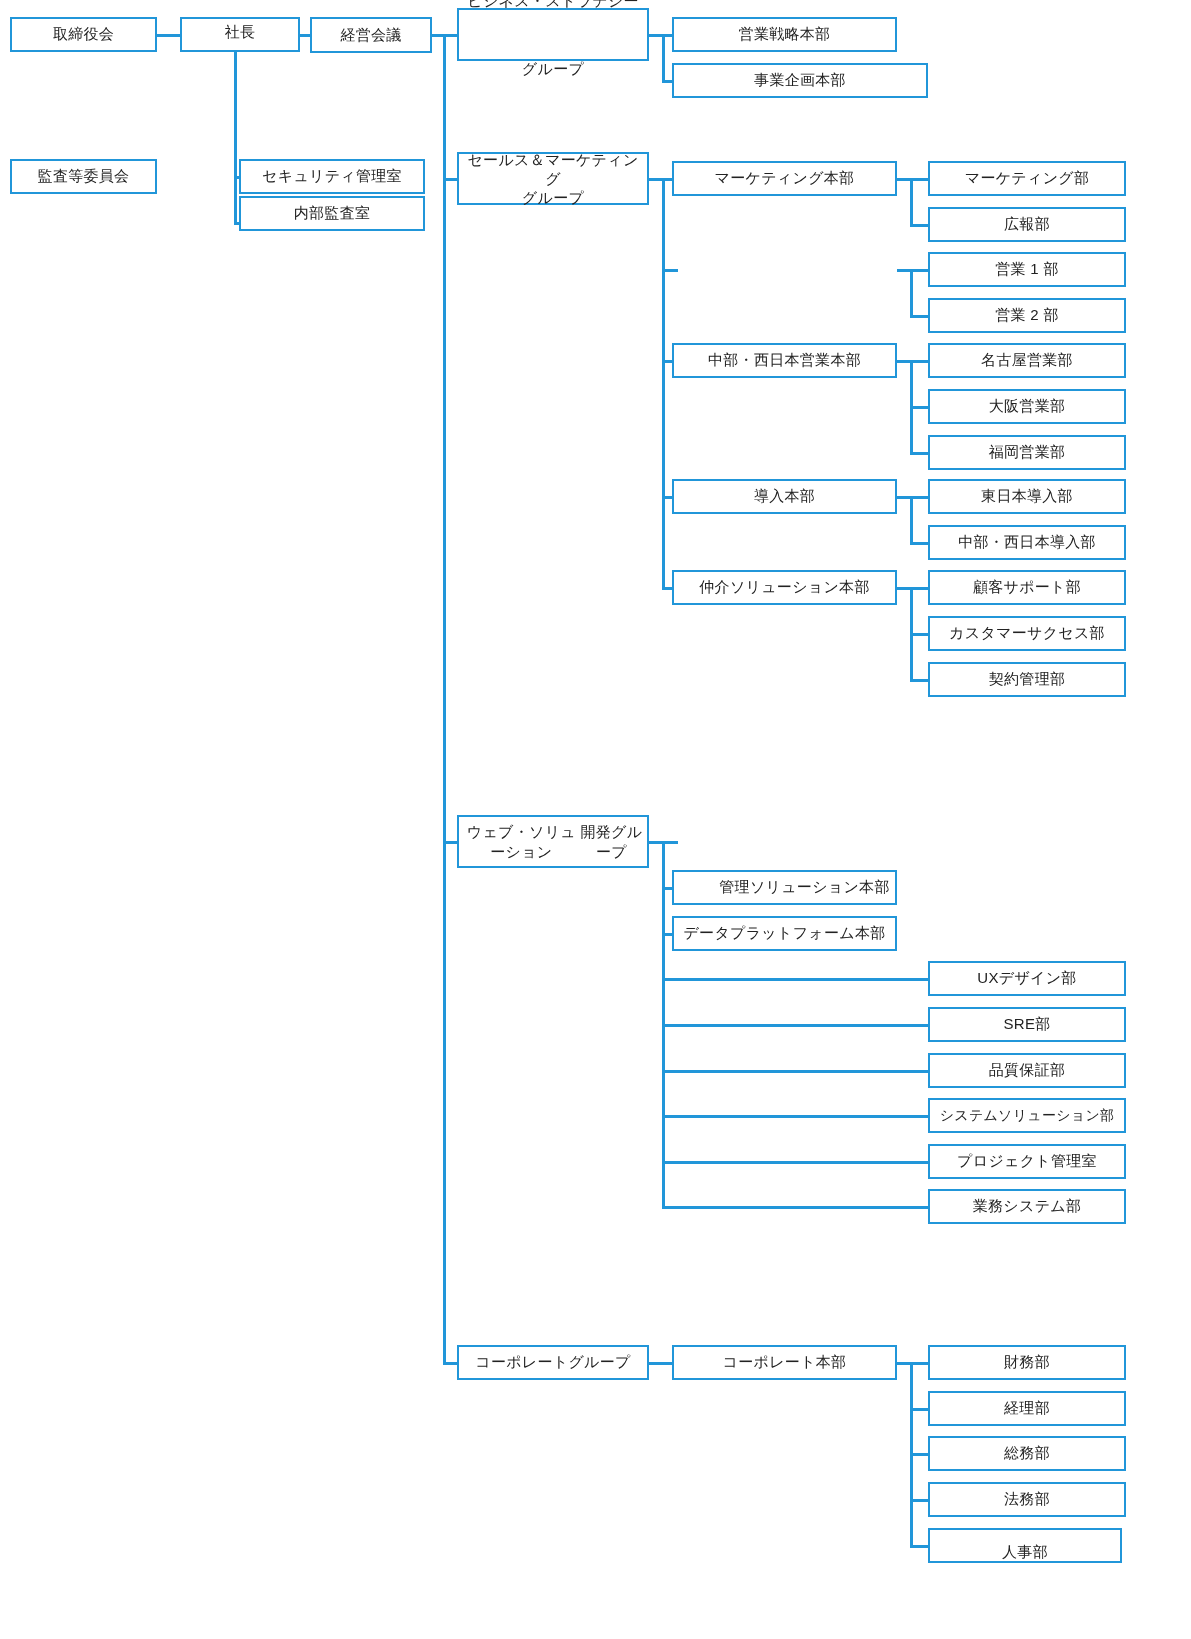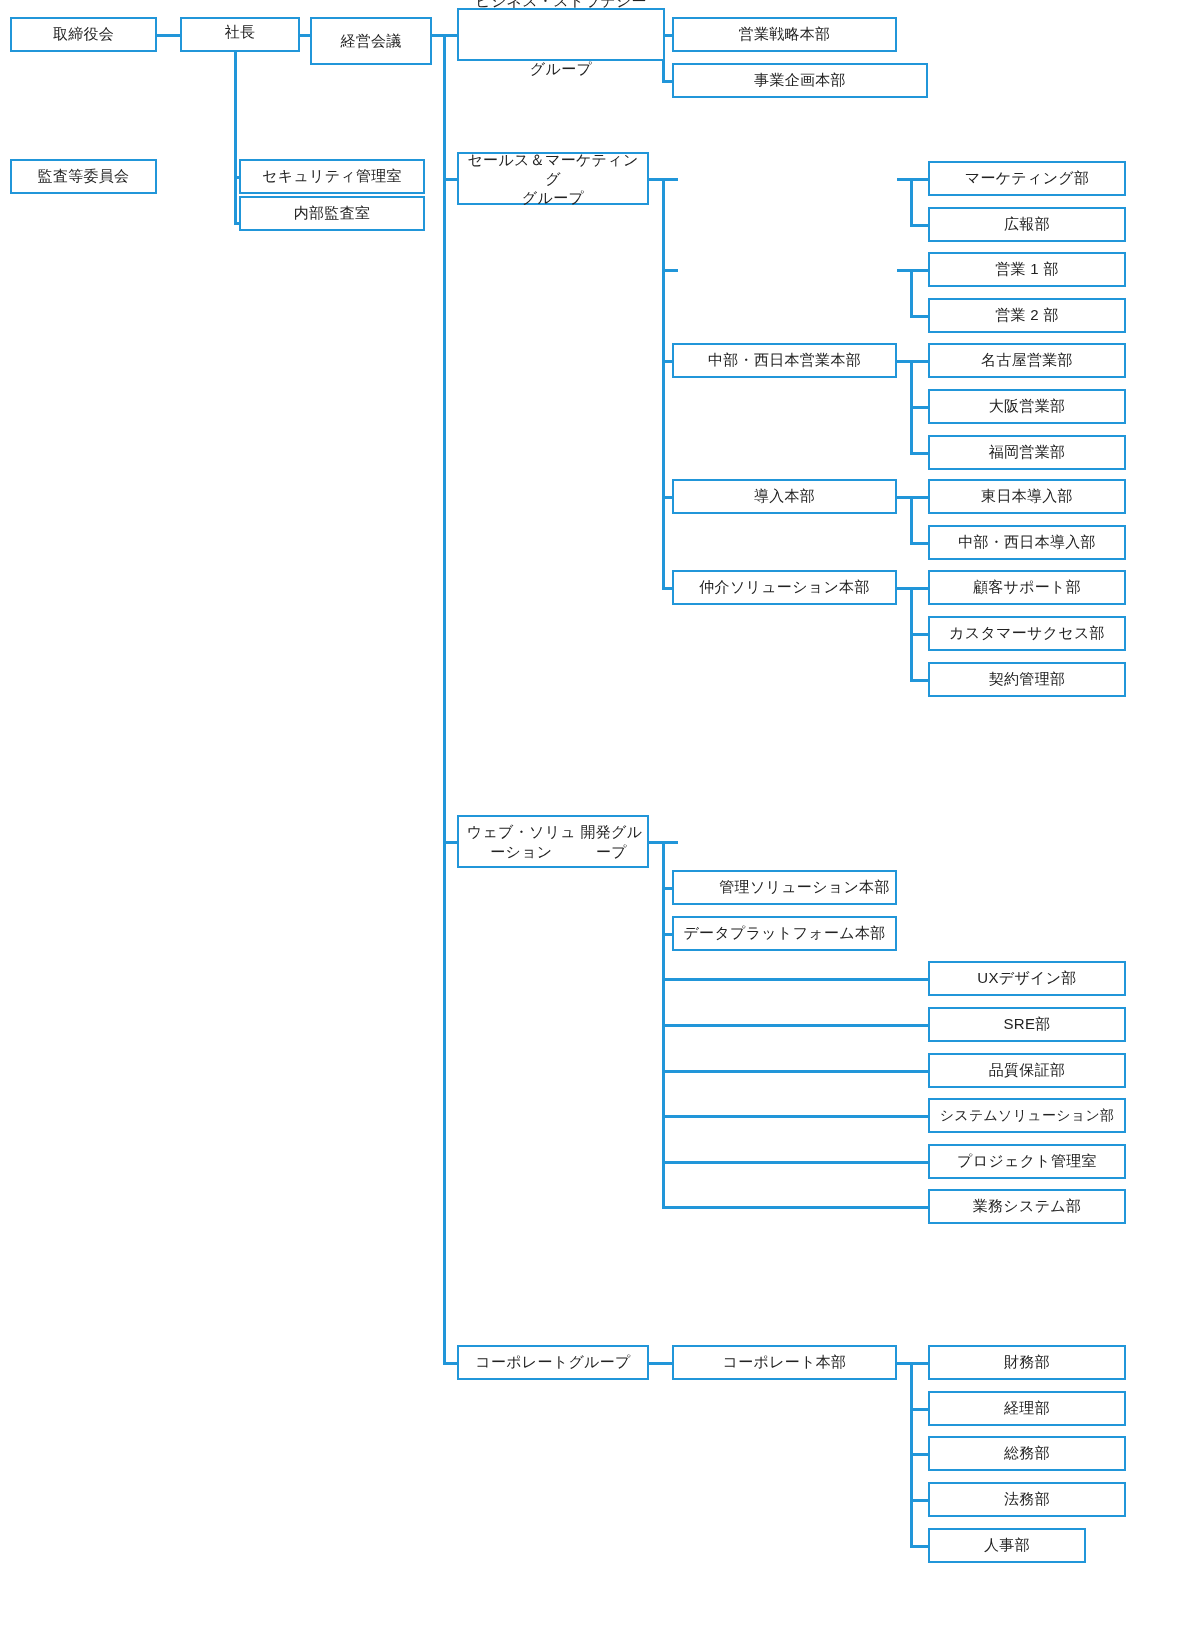--- a/index.html
+++ b/index.html
@@ -68,37 +68,37 @@
   <div class="conn h" style="left:443px; top:1362px; width:16px;"></div>
 
   <div class="node" style="left:10px; top:17px; width:147px; height:35px;">
     <span>取締役会</span>
   </div>
 
   <div class="node" style="left:180px; top:17px; width:120px; height:35px;font-family:Liberation Mono, monospace;">
     <span>社長</span>
   </div>
 
-  <div class="node" style="left:310px; top:17px; width:122px; height:48px;">
+  <div class="node" style="left:310px; top:17px; width:122px; height:36px;">
     <span>経営会議</span>
   </div>
 
   <div class="node" style="left:10px; top:159px; width:147px; height:35px;">
     <span>監査等委員会</span>
   </div>
 
   <div class="node" style="left:239px; top:159px; width:186px; height:35px;">
     <span>セキュリティ管理室</span>
   </div>
 
   <div class="node" style="left:239px; top:196px; width:186px; height:35px;">
     <span>内部監査室</span>
   </div>
 
-  <div class="node two-line" style="left:457px; top:8px; width:208px; height:53px; flex-direction:column;gap:48px;">
+  <div class="node two-line" style="left:457px; top:8px; width:192px; height:53px; flex-direction:column;gap:48px;">
     <span>ビジネス・ストラテジー</span>
     <span>グループ</span>
   </div>
 
   <div class="conn h" style="left:649px; top:34px; width:16px;"></div>
   <div class="conn v" style="left:662px; top:34px; height:48px;"></div>
   <div class="conn h" style="left:662px; top:34px; width:16px;"></div>
   <div class="conn h" style="left:662px; top:80px; width:16px;"></div>
 
   <div class="node" style="left:672px; top:17px; width:225px; height:35px;">
@@ -114,20 +114,23 @@
   </div>
 
   <div class="conn h" style="left:649px; top:178px; width:16px;"></div>
   <div class="conn v" style="left:662px; top:178px; height:409px;"></div>
   <div class="conn h" style="left:662px; top:178px; width:16px;"></div>
   <div class="conn h" style="left:662px; top:269px; width:16px;"></div>
   <div class="conn h" style="left:662px; top:360px; width:16px;"></div>
   <div class="conn h" style="left:662px; top:496px; width:16px;"></div>
   <div class="conn h" style="left:662px; top:587px; width:16px;"></div>
 
+  <div class="node" style="left:672px; top:161px; width:225px; height:35px;">
+    <span>マーケティング本部</span>
+  </div>
   <div class="conn h" style="left:897px; top:178px; width:16px;"></div>
   <div class="conn v" style="left:910px; top:178px; height:48px;"></div>
   <div class="conn h" style="left:910px; top:178px; width:21px;"></div>
   <div class="conn h" style="left:910px; top:224px; width:21px;"></div>
   <div class="node" style="left:928px; top:161px; width:198px; height:35px;">
     <span>マーケティング部</span>
   </div>
   <div class="node" style="left:928px; top:207px; width:198px; height:35px;">
     <span>広報部</span>
   </div>
@@ -260,17 +263,17 @@
   </div>
   <div class="node" style="left:928px; top:1391px; width:198px; height:35px;">
     <span>経理部</span>
   </div>
   <div class="node" style="left:928px; top:1436px; width:198px; height:35px;">
     <span>総務部</span>
   </div>
   <div class="node" style="left:928px; top:1482px; width:198px; height:35px;">
     <span>法務部</span>
   </div>
-  <div class="node" style="left:928px; top:1528px; width:158px; height:35px;">
+  <div class="node" style="left:928px; top:1528px; width:194px; height:35px;align-items:flex-end;">
     <span>人事部</span>
   </div>
 
 </div>
 
 </body></html>

